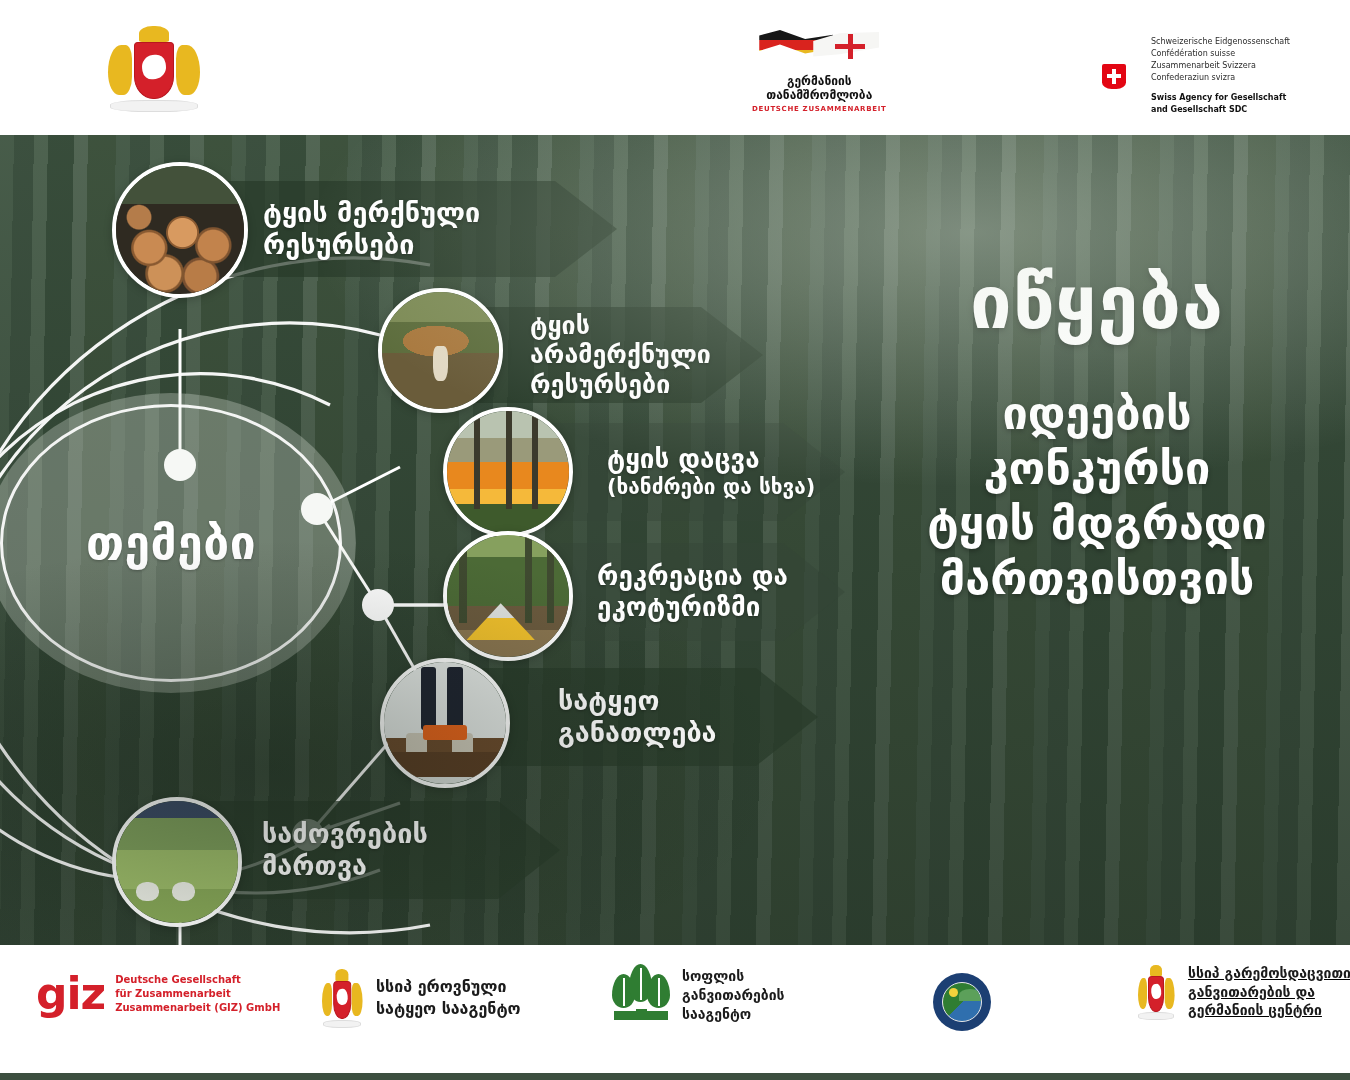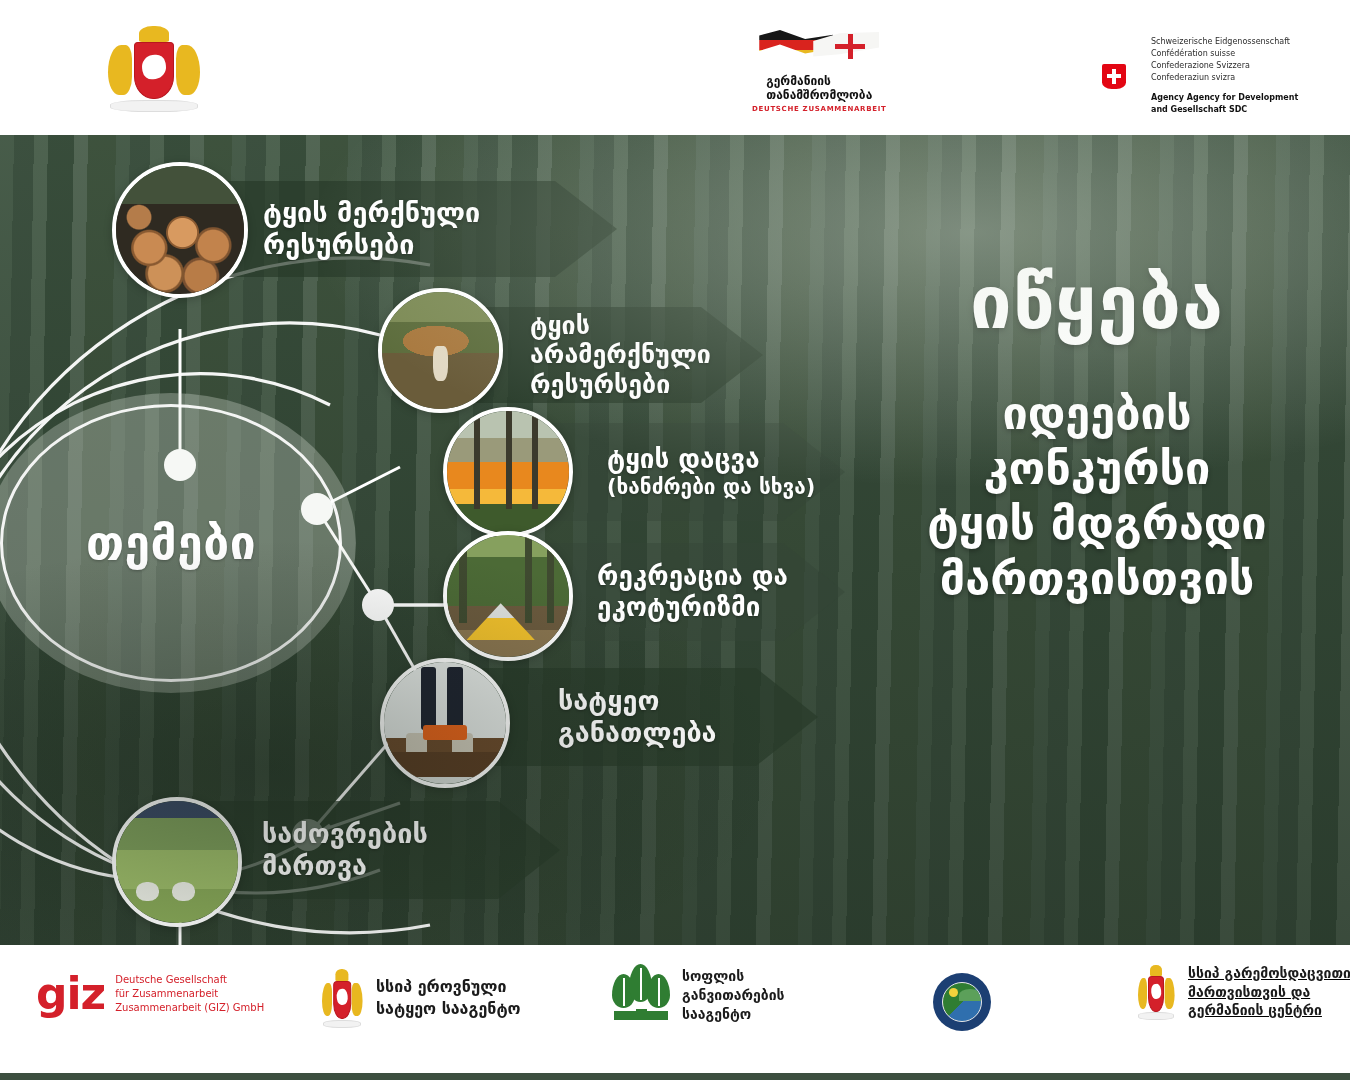--- a/index.html
+++ b/index.html
@@ -68,21 +68,21 @@
     background:linear-gradient(#171717 0 33%, #d9231e 33% 66%, #e8b820 66% 100%);
     clip-path:polygon(0 18%,28% 0,62% 30%,100% 16%,100% 62%,62% 78%,28% 48%,0 70%);
   }
   .de-ribbon .gewave{
     position:absolute; right:0; top:4px; width:66px; height:30px;
     background:#f6f6f4;
     clip-path:polygon(0 30%,40% 4%,100% 0,100% 52%,40% 74%,0 82%);
   }
   .de-ribbon .gecross-v{ position:absolute; right:26px; top:6px; width:5px; height:25px; background:#d4202a; }
   .de-ribbon .gecross-h{ position:absolute; right:14px; top:16px; width:30px; height:5px; background:#d4202a; }
-  .de-cap{ font-size:12px; font-weight:700; color:#111; line-height:1.18; text-align:left; }
+  .de-cap{ font-size:12px; font-weight:700; color:#111; line-height:1.18; text-align:center; }
   .de-sub{ font-size:7px; font-weight:700; color:#d4202a; letter-spacing:.7px; text-align:center; margin-top:3px;}
 
   
   .swiss-flag{
     position:relative; width:24px; height:25px; background:#e30613;
     border-radius:2px 2px 40% 40%/2px 2px 26% 26%;
   }
   .swiss-flag .cv{ position:absolute; left:10px; top:5px; width:4px; height:15px; background:#fff;}
   .swiss-flag .ch{ position:absolute; left:5px; top:10px; width:14px; height:4px; background:#fff;}
   .swiss-lines{ margin-left:25px; }
@@ -233,21 +233,21 @@
   .foot-strip{
     position:absolute; left:0; top:1073px; width:1350px; height:7px;
     background:#3c4f3f;
   }
   .foot-slot{ position:absolute; display:flex; align-items:center; }
 
   .giz-word{
     font-size:44px; font-weight:700; color:#d4202a; letter-spacing:-1px; line-height:.86;
     font-family:"DejaVu Sans","Liberation Sans",sans-serif;
   }
-  .giz-desc{ margin-left:10px; font-size:10px; color:#d4202a; line-height:1.42; font-weight:400;}
+  .giz-desc{ margin-left:10px; font-size:10px; color:#d4202a; line-height:1.42; font-weight:700;}
 
   .arms-sm{ position:relative; }
   .geo-label{ margin-left:12px; font-size:16px; font-weight:700; color:#1b1b1b; line-height:1.35; }
   .geo-label.sm{ font-size:14px; }
 
   
   .tree-logo{ position:relative; width:58px; height:50px; }
   .tree-logo .lf{
     position:absolute; bottom:12px; width:23px; height:34px; background:#2f7d32;
     border-radius:50% 50% 50% 50%/62% 62% 38% 38%;
@@ -305,23 +305,23 @@
   </div>
 
   <div class="logo-slot" style="left:1102px; top:36px;">
     <div class="swiss-flag">
       <div class="cv"></div>
         <div class="ch"></div>
     </div>
     <div class="swiss-lines">
       <div class="ln">Schweizerische Eidgenossenschaft</div>
       <div class="ln">Confédération suisse</div>
-      <div class="ln">Confederazione Svizzera</div>
+      <div class="ln">Zusammenarbeit Svizzera</div>
       <div class="ln">Confederaziun svizra</div>
-      <div class="bd" style="margin-top:8px;">Agency Agency for Development</div>
+      <div class="bd" style="margin-top:8px;">Swiss Agency for Gesellschaft</div>
       <div class="bd">and Gesellschaft SDC</div>
     </div>
   </div>
 
 </div>
 
 <div class="poster">
 
   <svg class="net-svg" viewBox="0 0 1350 810">
     <g fill="none" stroke="#ffffff" stroke-width="3.2" opacity="0.95">
@@ -508,20 +508,20 @@
     <div class="gov-arms arms-sm" style="width:40px;height:58px;">
       <div class="crown"></div>
         <div class="lion-l"></div>
         <div class="lion-r"></div>
       <div class="shield"></div>
         <div class="horse"></div>
         <div class="ribbon"></div>
     </div>
     <div class="geo-label sm">
       <div>სსიპ გარემოსდაცვითი</div>
-      <div>მართვისთვის და</div>
+      <div>განვითარების და</div>
       <div>გერმანიის ცენტრი</div>
     </div>
   </div>
 
 </div>
 
 <div class="foot-strip"></div>
 
 </body></html>

